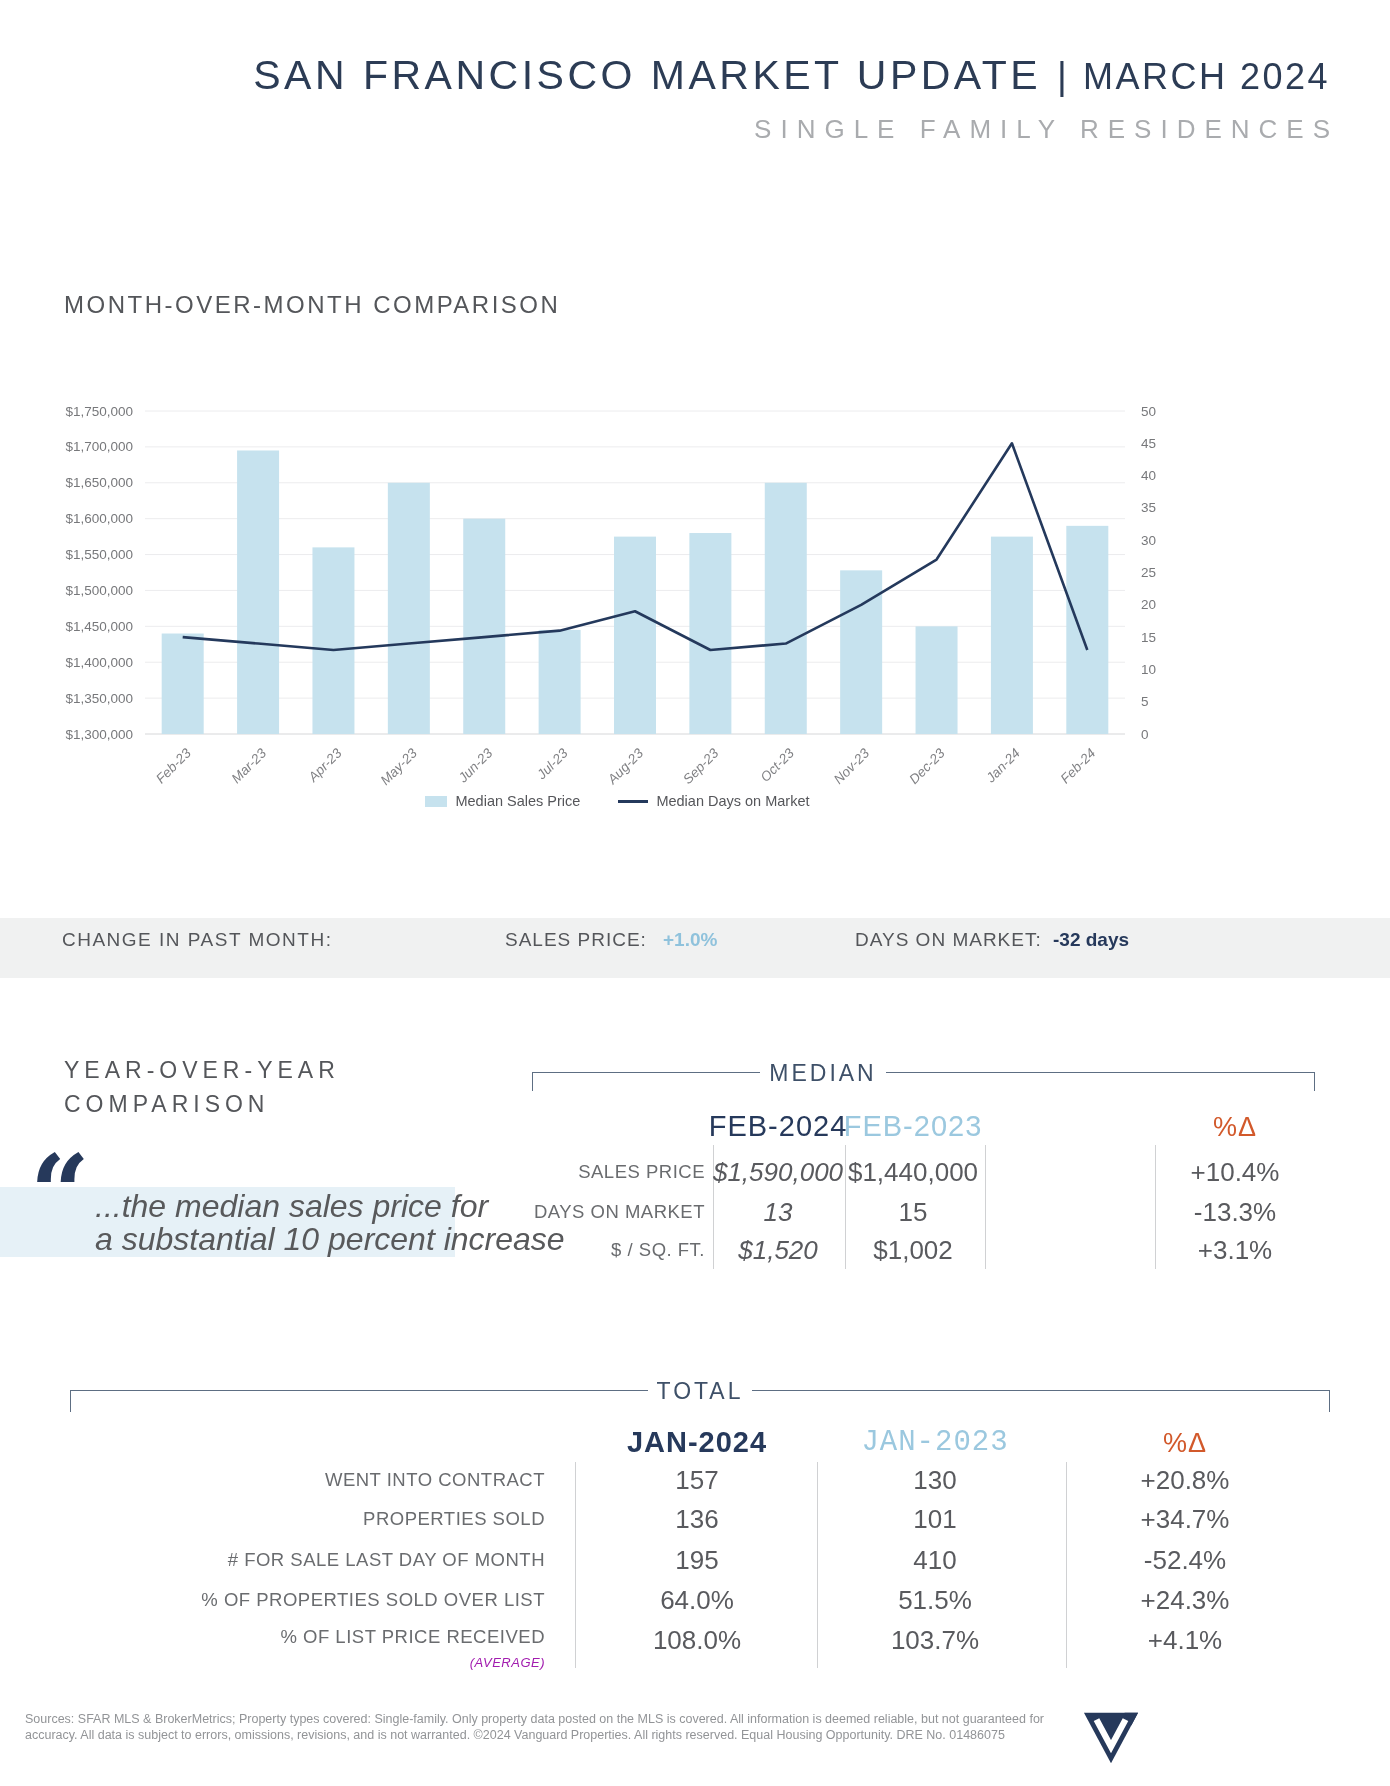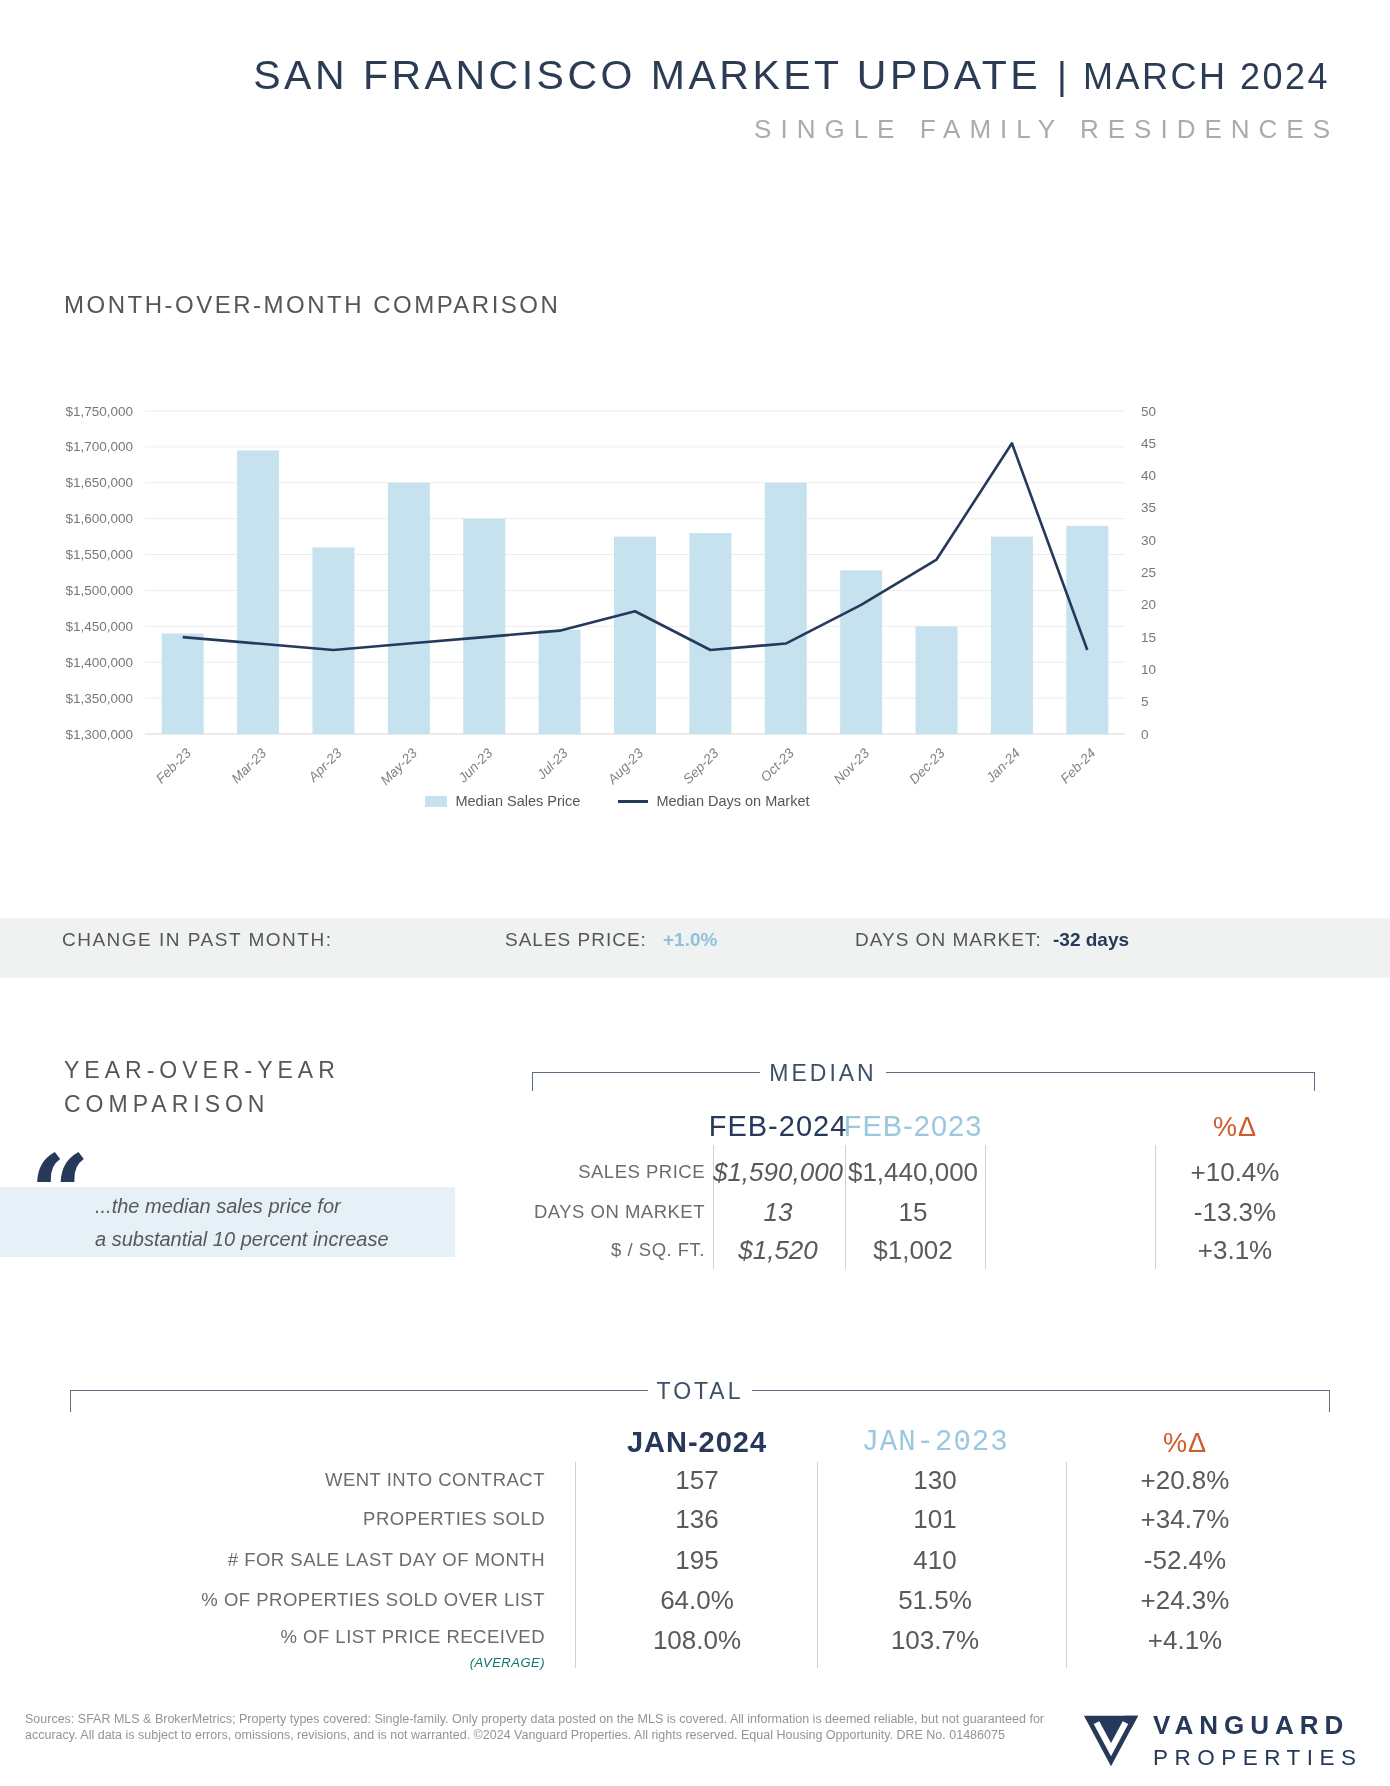--- a/index.html
+++ b/index.html
@@ -34,39 +34,39 @@
   .strip span { position:absolute; line-height:44px; font-size:19px; white-space:nowrap; }
   .strip-label { left:62px; letter-spacing:1.5px; color:#54565A; }
   .strip-sales-label { left:505px; letter-spacing:1px; color:#54565A; }
   .strip-sales-value { left:663px; font-weight:700; color:#8FC2DC; }
   .strip-dom-label { left:855px; letter-spacing:1px; color:#54565A; }
   .strip-dom-value { left:1053px; font-weight:700; color:#26395B; }
 
   
   .quote-highlight { position:absolute; left:0; top:1187px; width:455px; height:70px; background:#E6F1F7; }
   .quote-mark { position:absolute; left:30px; top:1142px; font-family:"DejaVu Serif", serif; font-weight:700; font-size:104px; color:#26395B; line-height:1; }
-  .quote-text { position:absolute; left:95px; top:1190px; font-size:20px; font-style:italic; color:#58595B; line-height:32.5px; z-index:2; }
+  .quote-text { position:absolute; left:95px; top:1190px; font-size:32px; font-style:italic; color:#58595B; line-height:32.5px; z-index:2; }
 
   
   .hline { position:absolute; height:1px; background:#5D6E83; }
   .vtick { position:absolute; width:1px; background:#5D6E83; }
   .bracket-title { position:absolute; font-size:23px; letter-spacing:3px; color:#3E5068; text-align:center; }
 
   
   .vdiv { position:absolute; width:1px; background:#D0D1D3; }
   .col-head { position:absolute; width:220px; text-align:center; font-size:29px; letter-spacing:1px; white-space:nowrap; }
   .head-current { color:#26395B; }
   .head-previous { color:#9BC8DF; }
   .head-change { color:#D2592B; font-size:27px; }
   .trow { position:absolute; height:30px; }
   .cell { position:absolute; line-height:30px; font-size:26px; color:#595A5E; text-align:center; white-space:nowrap; }
   .cell-label { font-size:18.5px; color:#6A6C6F; text-align:right; letter-spacing:0.5px; line-height:30px; }
   .m-label { left:330px; width:375px; } .m-c1 { left:703px; width:150px;font-style:italic; } .m-c2 { left:838px; width:150px; } .m-c3 { left:1160px; width:150px; }
   .t-label { left:150px; width:395px; } .t-c1 { left:622px; width:150px; } .t-c2 { left:860px; width:150px; } .t-c3 { left:1110px; width:150px; }
-  .sub-label { font-size:13px; font-style:italic; color:#0f766e; line-height:13px; text-align:right; }
+  .sub-label { font-size:13px; font-style:italic; color:#a21caf; line-height:13px; text-align:right; }
 
   
   .footer-text { position:absolute; left:25px; top:1712px; width:1045px; font-size:12.5px; color:#929497; line-height:15.5px; }
   .logo { position:absolute; left:1082px; top:1710px; display:flex; gap:13px; align-items:center; }
   .logo-words { display:flex; flex-direction:column; }
   .logo-l1 { font-size:26px; font-weight:700; letter-spacing:6px; color:#26395B; white-space:nowrap; }
   .logo-l2 { font-size:22.5px; font-weight:400; letter-spacing:6.5px; color:#26395B; white-space:nowrap; margin-top:4px; }
 </style>
 </head>
 <body>
@@ -254,17 +254,13 @@
 <div class="footer-text">
   <div>Sources: SFAR MLS &amp; BrokerMetrics; Property types covered: Single-family. Only property data posted on the MLS is covered. All information is deemed reliable, but not guaranteed for</div>
   <div>accuracy. All data is subject to errors, omissions, revisions, and is not warranted. ©2024 Vanguard Properties. All rights reserved. Equal Housing Opportunity. DRE No. 01486075</div>
 </div>
 <div class="logo">
   <svg width="58" height="56" viewBox="0 0 60 56">
     <polygon points="2,2 58,2 30,54" fill="#26395B"></polygon>
     <path d="M15,9 L30,37 L45,9" fill="none" stroke="#ffffff" stroke-width="6.5"></path>
     <polygon points="44,2 58,2 51,15" fill="#26395B"></polygon>
   </svg>
-  <div class="logo-words">
-    <span class="logo-l1">VANGUARD</span>
-    <span class="logo-l2">PROPERTIES</span>
-  </div>
 </div>
 
 </body></html>

